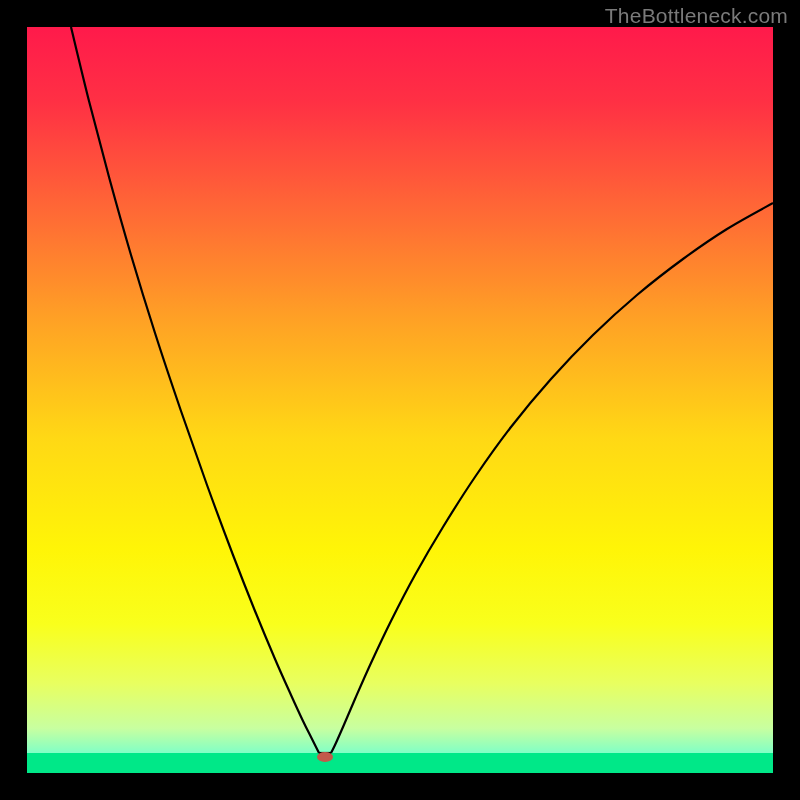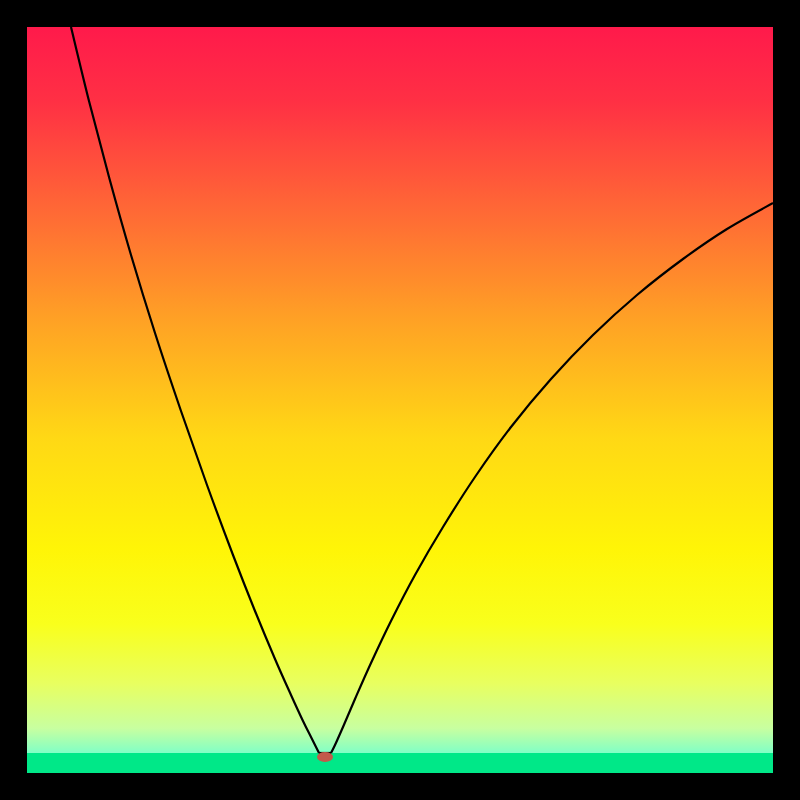--- a/index.html
+++ b/index.html
@@ -33,20 +33,21 @@
     font-size: 21px;
     font-weight: 500;
     letter-spacing: 0.2px;
   }
   svg { display: block; }
 </style>
 </head>
 <body>
 
 <div class="frame">
+  <div class="watermark">TheBottleneck.com</div>
   <div class="plot-area">
     <svg id="chart-svg" width="746" height="746" viewBox="0 0 746 746">
         <defs>
           <linearGradient id="bg-grad" x1="0" y1="0" x2="0" y2="1">
             <stop offset="0%" stop-color="#ff1a4b"></stop>
             <stop offset="10%" stop-color="#ff3044"></stop>
             <stop offset="25%" stop-color="#ff6a35"></stop>
             <stop offset="40%" stop-color="#ffa424"></stop>
             <stop offset="55.00000000000001%" stop-color="#ffd815"></stop>
             <stop offset="70%" stop-color="#fff507"></stop>

